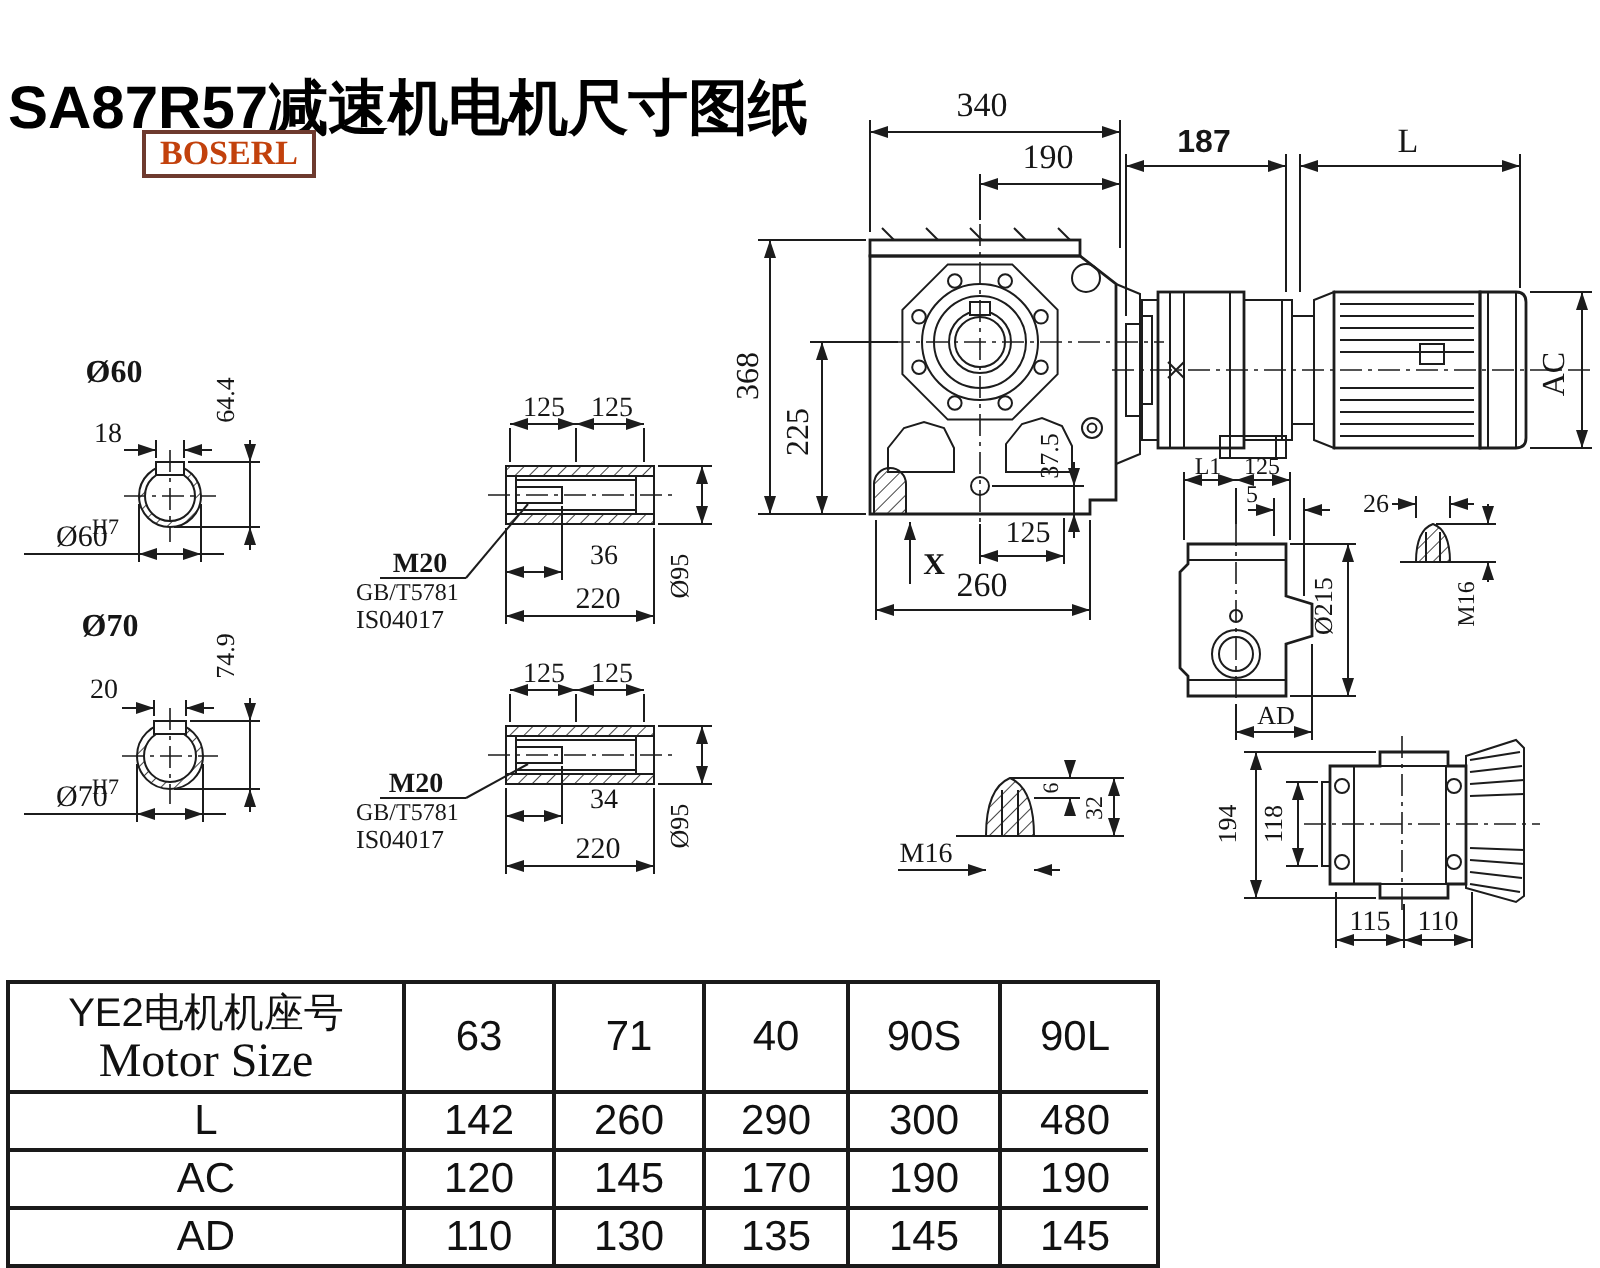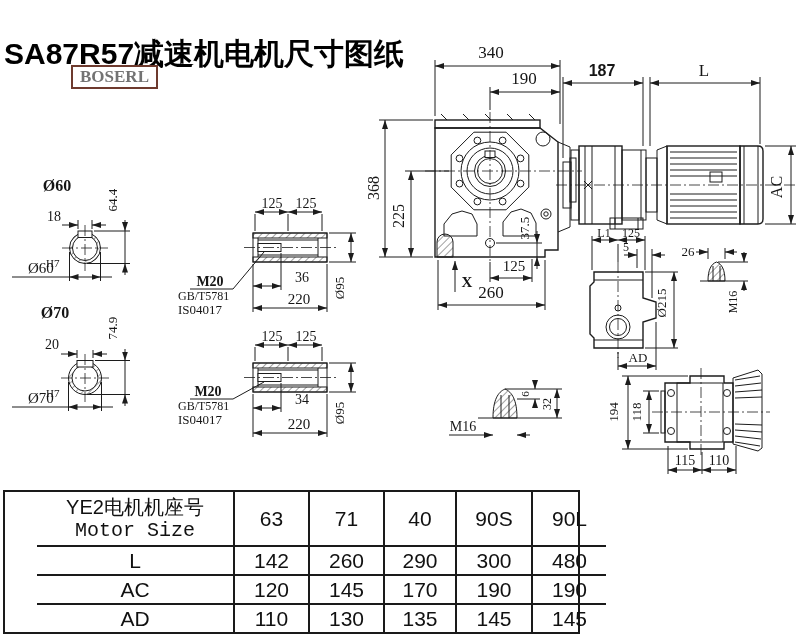--- a/index.html
+++ b/index.html
@@ -2,45 +2,45 @@
 <html><head>
 <meta charset="utf-8">
 <style>
   html,body{margin:0;padding:0;background:#fff;}
   #stage{position:relative;width:800px;height:634px;background:#ffffff;overflow:hidden;
          font-family:"Liberation Sans",sans-serif;color:#111;}
   
   #title{position:absolute;left:4px;top:0px;font-size:30px;font-weight:700;color:#000;
          letter-spacing:0px;white-space:nowrap;margin-top:34px;}
   #logo{position:absolute;left:71px;top:65px;border:2px solid #6e3a2e;padding:0px 7px;
-        font-family:"Liberation Serif",serif;font-weight:700;font-size:17px;color:#737373;background:#fff;}
+        font-family:"Liberation Serif",serif;font-weight:700;font-size:17px;color:#c2410c;background:#fff;}
   
   #dwg{position:absolute;left:0;top:0;}
   .ln{stroke:#1c1c1c;stroke-width:1;fill:none;}
   .lw{stroke:#1c1c1c;stroke-width:1.4;fill:none;}
   .cl{stroke:#1c1c1c;stroke-width:0.8;fill:none;stroke-dasharray:11 3 2 3;}
   .hz{fill:url(#hatch);stroke:#1c1c1c;stroke-width:1;}
   .wh{fill:#ffffff;stroke:#1c1c1c;stroke-width:1;}
   text{font-family:"Liberation Serif","DejaVu Serif",serif;fill:#161616;text-anchor:middle;}
   .s11{font-size:11px}.s12{font-size:12px}.s13{font-size:13px}.s14{font-size:14px}
   .s15{font-size:15px}.s16{font-size:16px}.s17{font-size:17px}
   .st{text-anchor:start}
   .bold{font-weight:700}
   .sans{font-family:"Liberation Sans",sans-serif;}
   
   #tbl{position:absolute;left:3px;top:490px;width:573px;border:2px solid #1a1a1a;background:#fff;}
-  .tr{display:grid;grid-template-columns:198px 75px 75px 72px 76px 73px;padding-left:32px;}
+  .tr{display:grid;grid-template-columns:198px 75px 75px 72px 76px 73px;}
   .tc{border-right:2px solid #1a1a1a;border-bottom:2px solid #1a1a1a;display:flex;
       flex-direction:column;align-items:center;justify-content:center;font-size:21px;}
   .tr .tc:last-child{border-right:none;}
   .tr:last-child .tc{border-bottom:none;}
   .rh{height:53px;}
   .rd{height:27px;}
   .hdr-cn{font-size:20px;line-height:24px;}
-  .hdr-en{font-size:20px;line-height:24px;font-family:Liberation Mono, monospace;}
+  .hdr-en{font-size:24px;line-height:24px;font-family:Liberation Serif, serif;}
 </style>
 </head>
 <body>
 
 <div id="stage">
 
   <svg id="dwg" width="800" height="634" viewBox="0 0 800 634">
     <defs>
       <marker id="ae" markerUnits="userSpaceOnUse" markerWidth="10" markerHeight="8" refX="9" refY="4" orient="auto">
         <path d="M0,1 L9,4 L0,7 Z" fill="#1c1c1c"></path>

